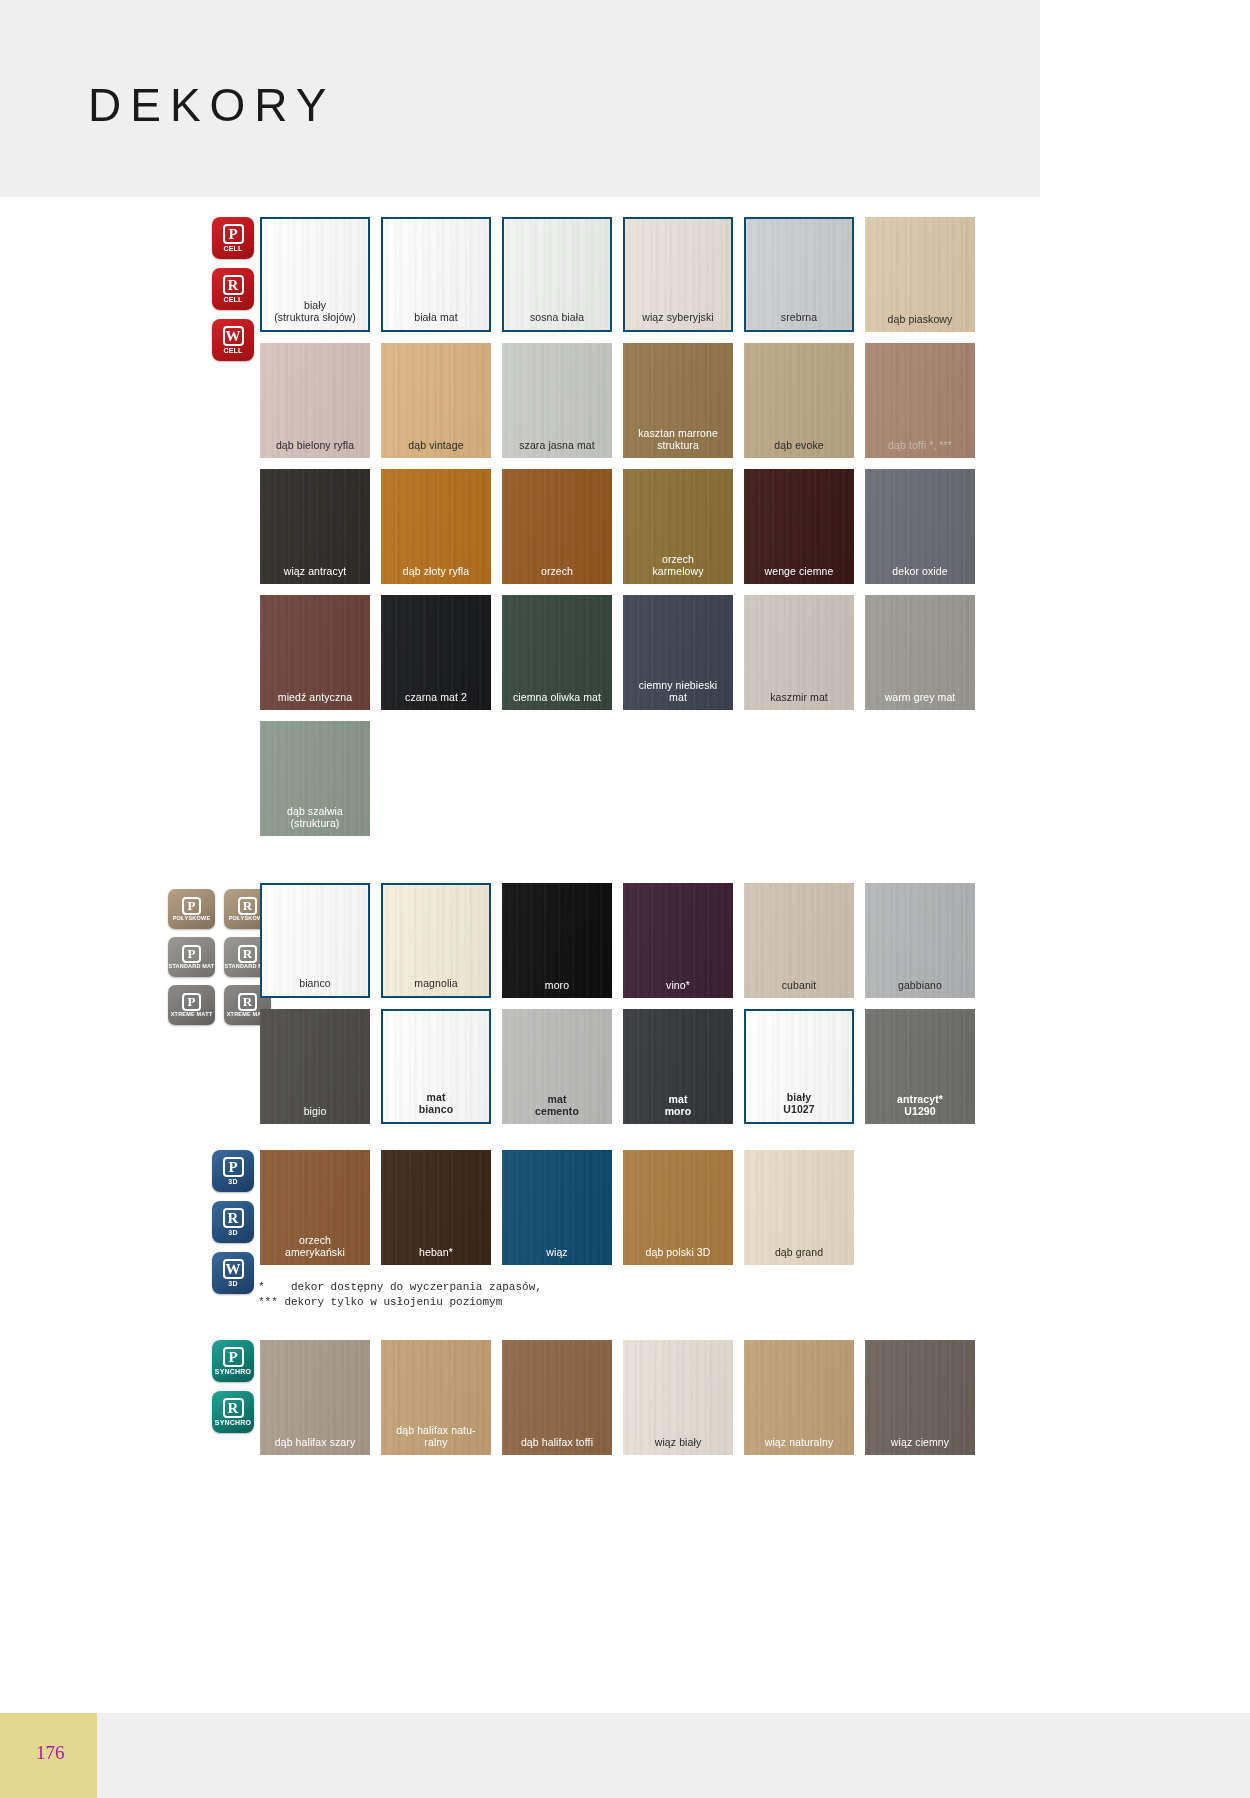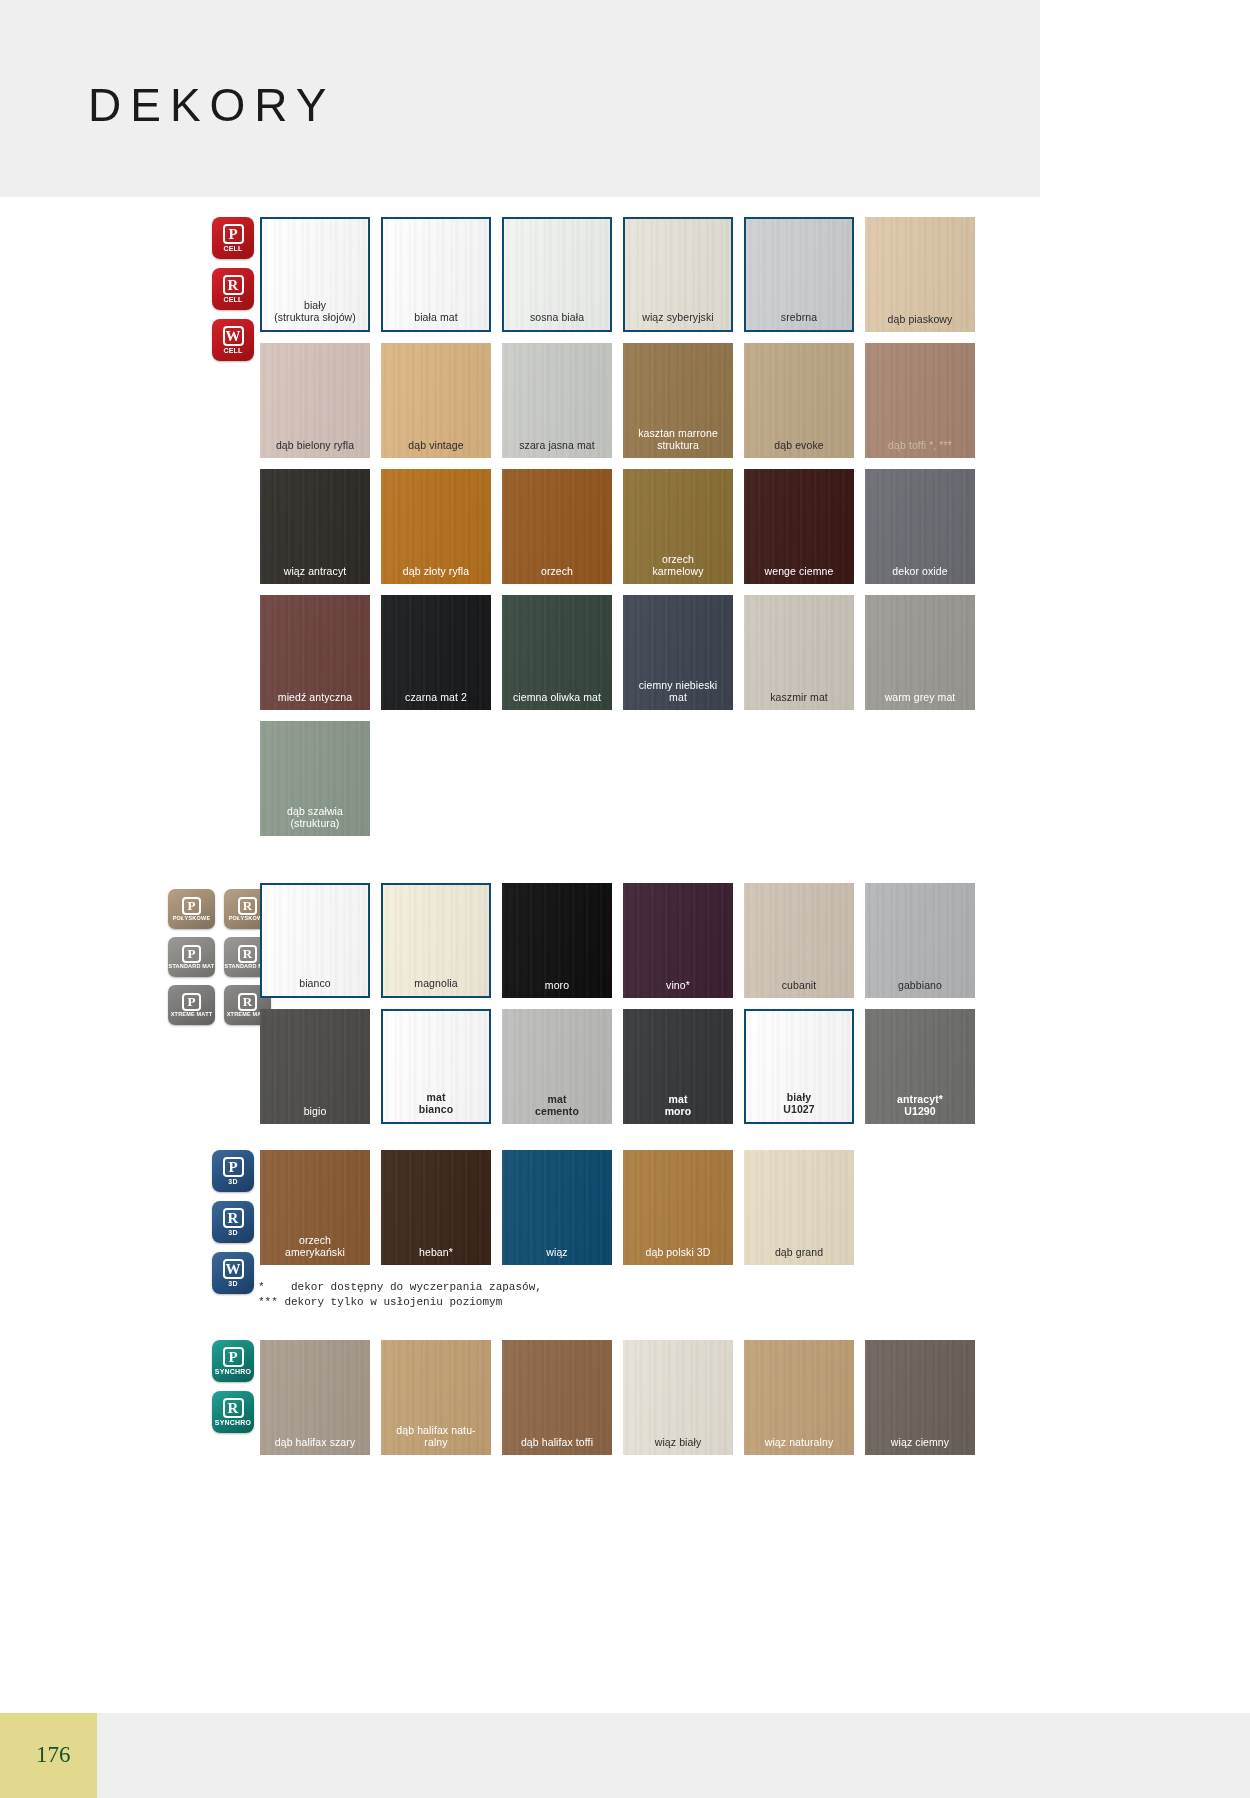--- a/index.html
+++ b/index.html
@@ -85,21 +85,21 @@
 
   
   .footer-strip {
     position:absolute; left:0; top:1713px; width:1250px; height:85px; background:#f0eff0;
   }
   .footer-block {
     position:absolute; left:0; top:1713px; width:97px; height:85px; background:#e2d98f;
   }
   .footer-num {
     position:absolute; left:36px; top:1742px;
-    font-size:23px; color:#14532d; font-family:"Liberation Serif", serif;
+    font-size:19px; color:#a21caf; font-family:"Liberation Serif", serif;
   }
 </style>
 </head>
 <body>
 
 <div class="page">
 
   <div class="header">
     <div class="header-title">DEKORY</div>
   </div>

